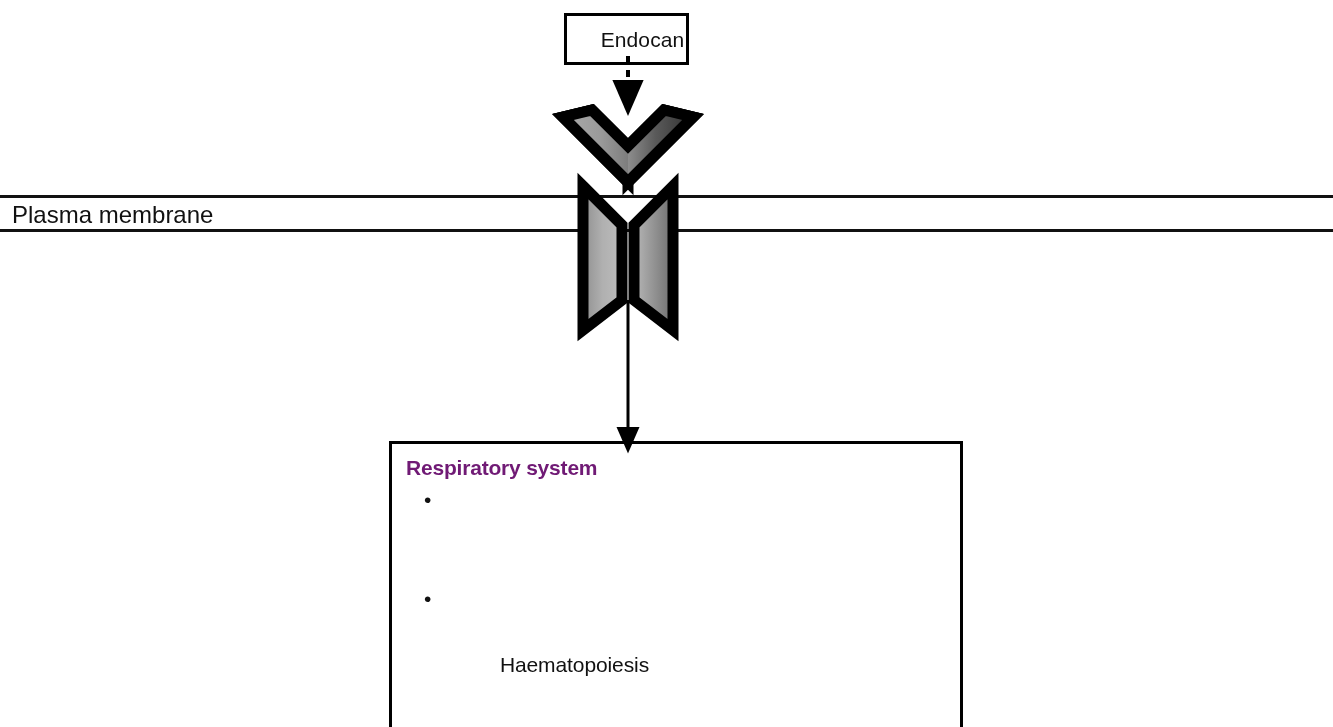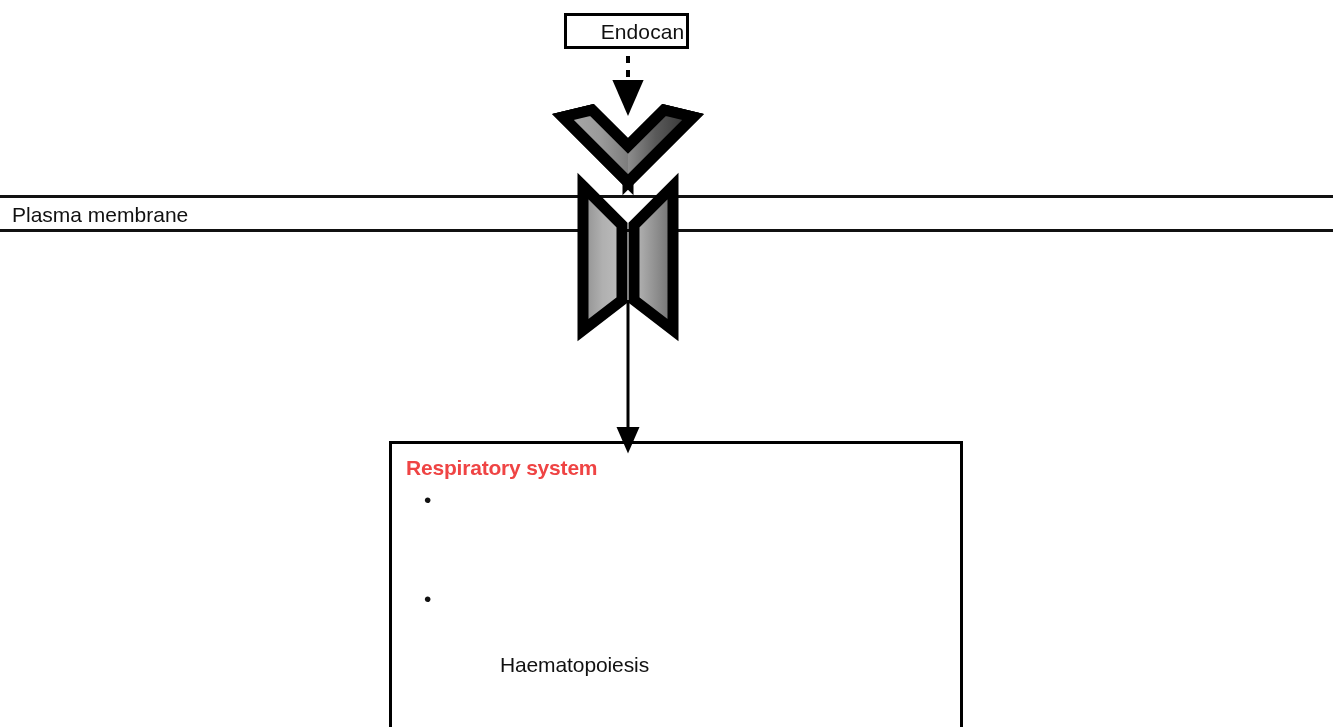--- a/index.html
+++ b/index.html
@@ -17,21 +17,21 @@
     background: #ffffff;
     overflow: hidden;
   }
 
   
   .ligand-box {
     position: absolute;
     left: 564px;
     top: 13px;
     width: 125px;
-    height: 36px;
+    height: 52px;
     border: 3px solid #000000;
     background: #ffffff;
     box-sizing: border-box;
     display: flex;
     align-items: center;
     justify-content: center;
     padding-left: 32px;
   }
   .ligand-label {
     font-size: 21px;
@@ -52,21 +52,21 @@
   .membrane-line.outer { top: 195px; }
   .membrane-line.inner { top: 229px; }
 
   .membrane-label {
     position: absolute;
     left: 12px;
     top: 200px;
     height: 29px;
     display: flex;
     align-items: center;
-    font-size: 21px;
+    font-size: 24px;
     color: #111111;
     white-space: nowrap;
   }
 
   
   .vector-layer {
     position: absolute;
     left: 0;
     top: 0;
     width: 1333px;
@@ -83,21 +83,21 @@
     height: 290px;
     border: 3px solid #000000;
     border-bottom: none;
     background: transparent;
     box-sizing: border-box;
     padding: 11px 0 0 14px;
   }
   .effects-title {
     font-size: 21px;
     font-weight: bold;
-    color: #ef4444;
+    color: #701a75;
     line-height: 1.25;
     letter-spacing: -0.2px;
     margin-bottom: 2px;
   }
   .effects-list {
     list-style: none;
     margin: 0;
     padding: 0;
   }
   .effects-item {

